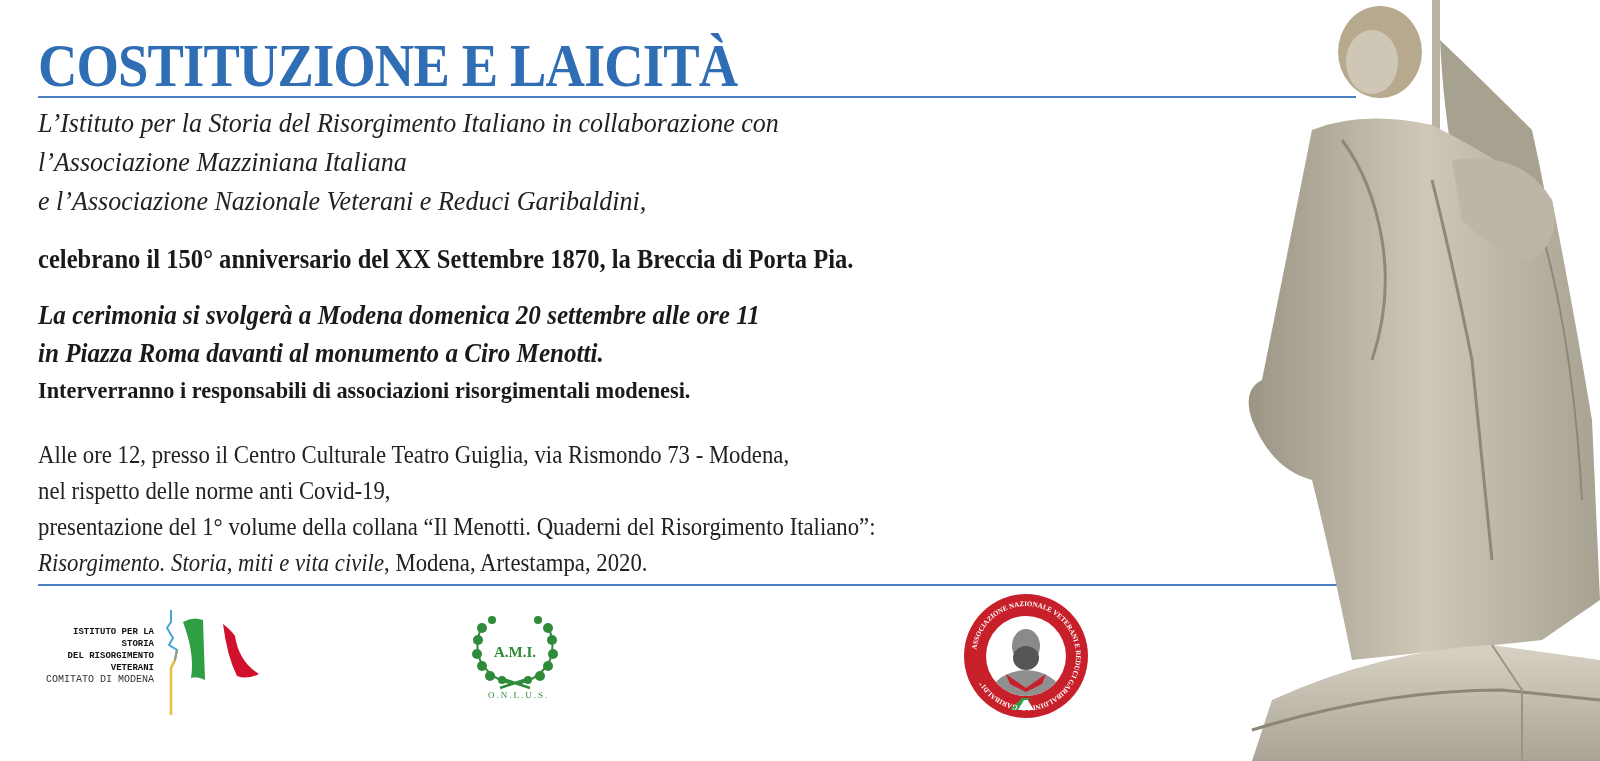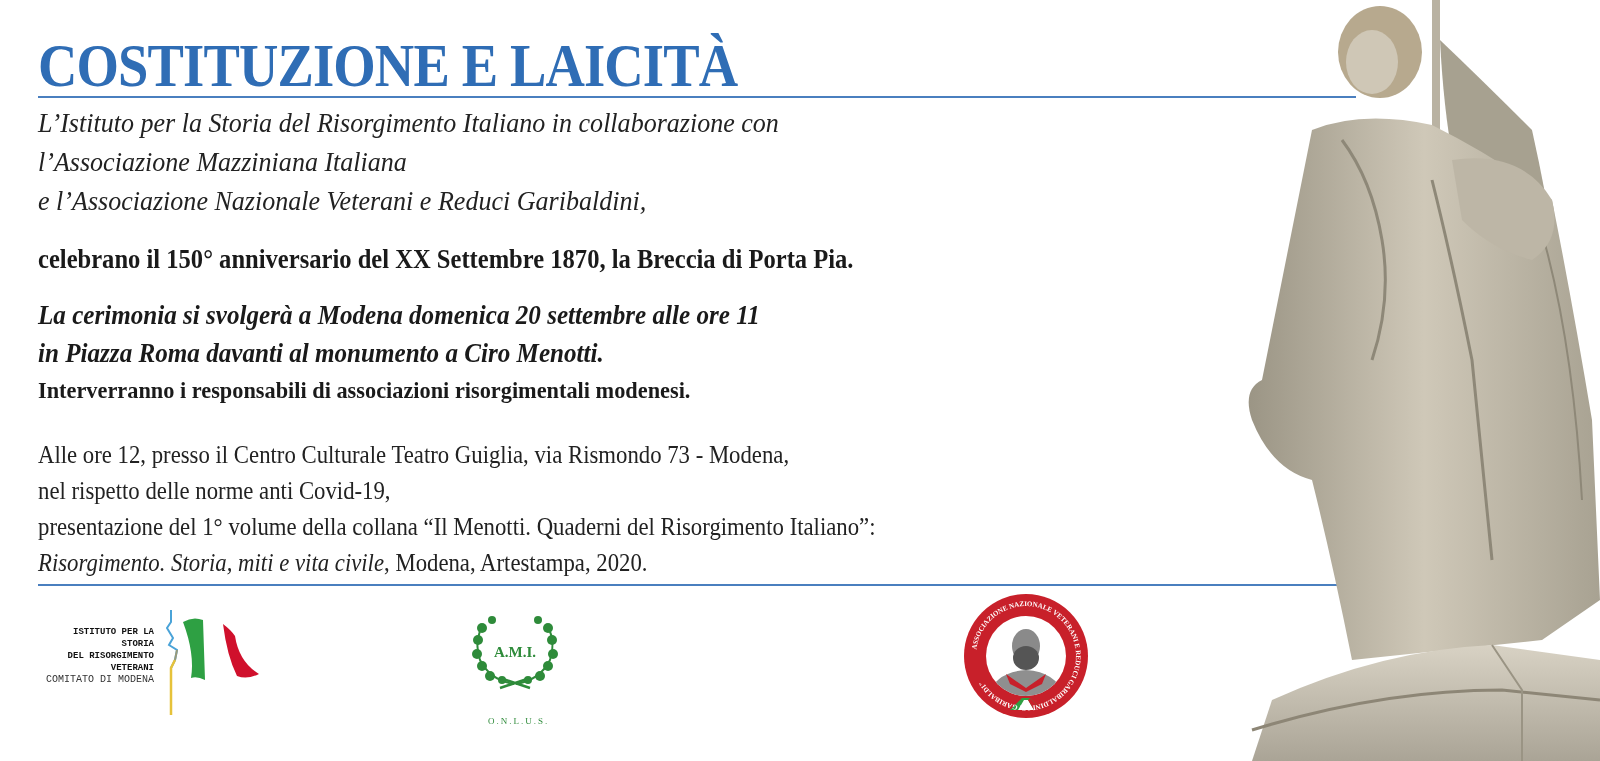--- a/index.html
+++ b/index.html
@@ -56,21 +56,20 @@
     .logo-ami { position: absolute; left: 470px; top: 608px; width: 290px; height: 100px; }
     .logo-ami svg { position: absolute; left: 0; top: 2px; }
     .logo-ami .name {
       position: absolute; left: 93px; top: 4px;
       font-family: "Liberation Serif", serif; font-weight: bold; font-size: 20px; line-height: 25px;
       color: #2e8b3a; letter-spacing: 0.2px;
     }
     .logo-ami .onlus {
       position: absolute; left: 18px; top: 82px; font-size: 9px; letter-spacing: 2px; color: #2e8b3a;
       font-family: "Liberation Serif", serif;
-      margin-top: 26px;
     }
 
     .logo-garibaldi { position: absolute; left: 962px; top: 592px; width: 128px; height: 128px; }
 
     
     .statue { position: absolute; left: 1232px; top: 0; width: 368px; height: 761px; }
   </style>
 </head>
 <body>
 

